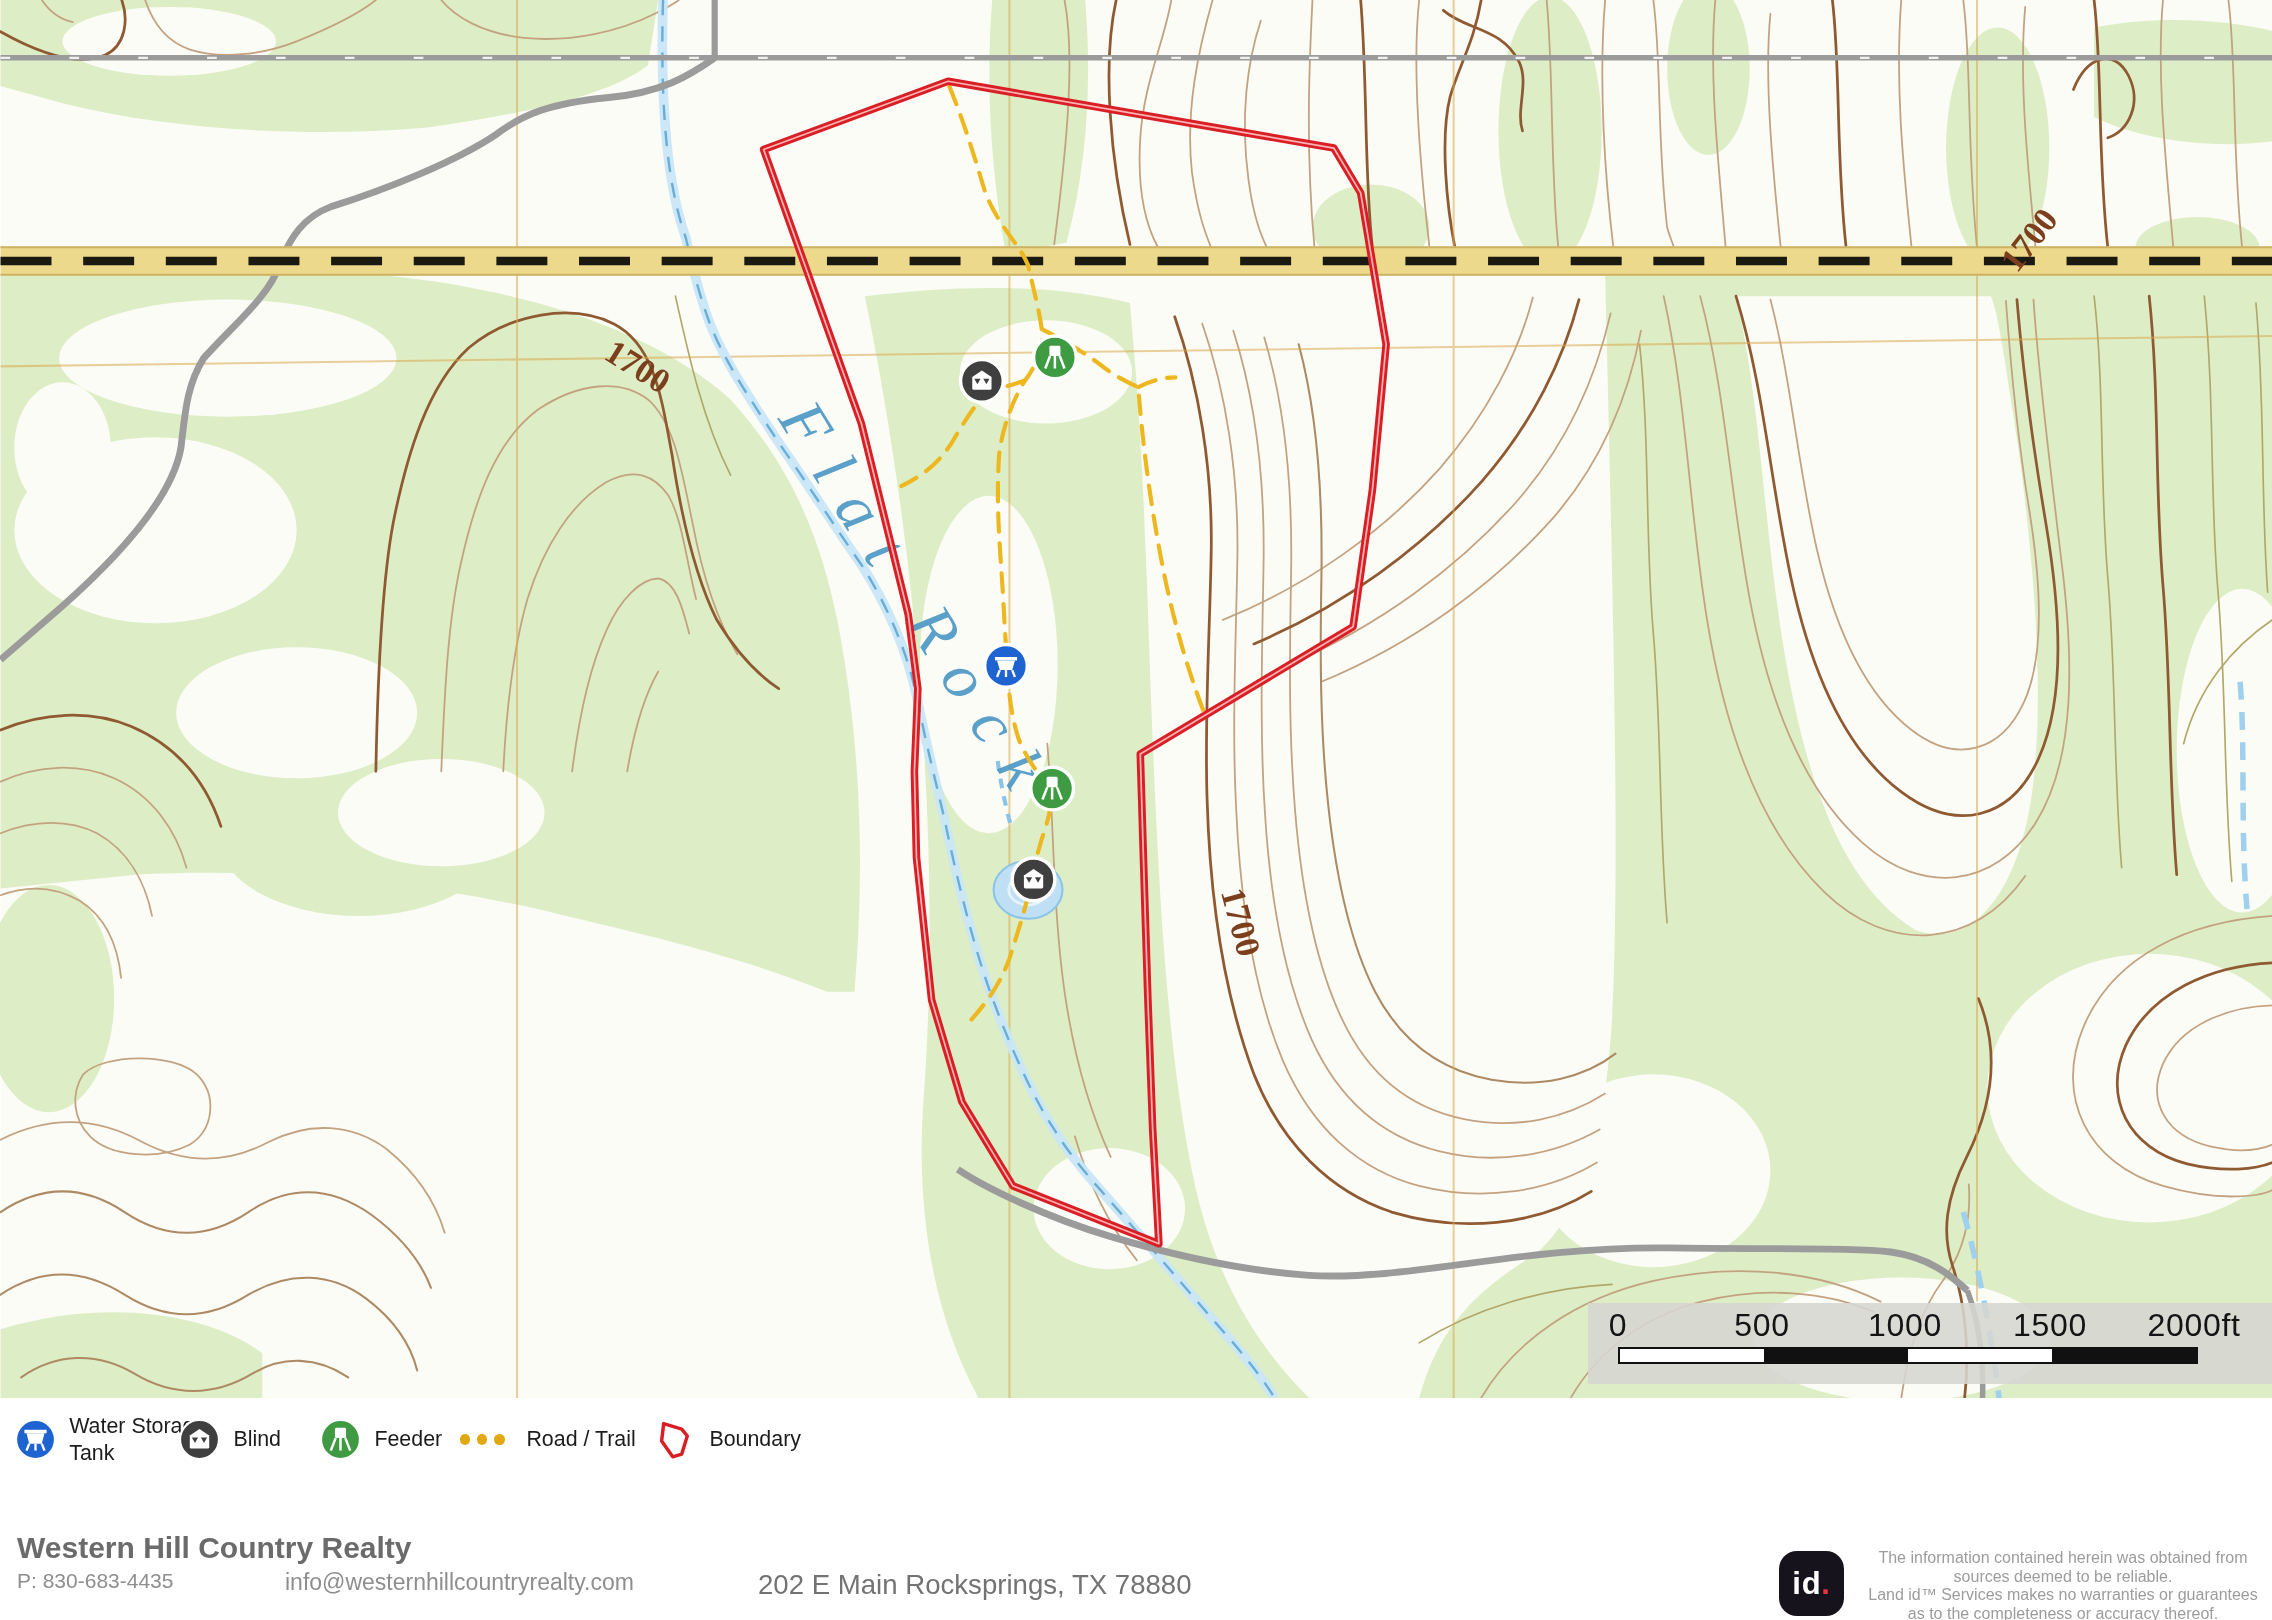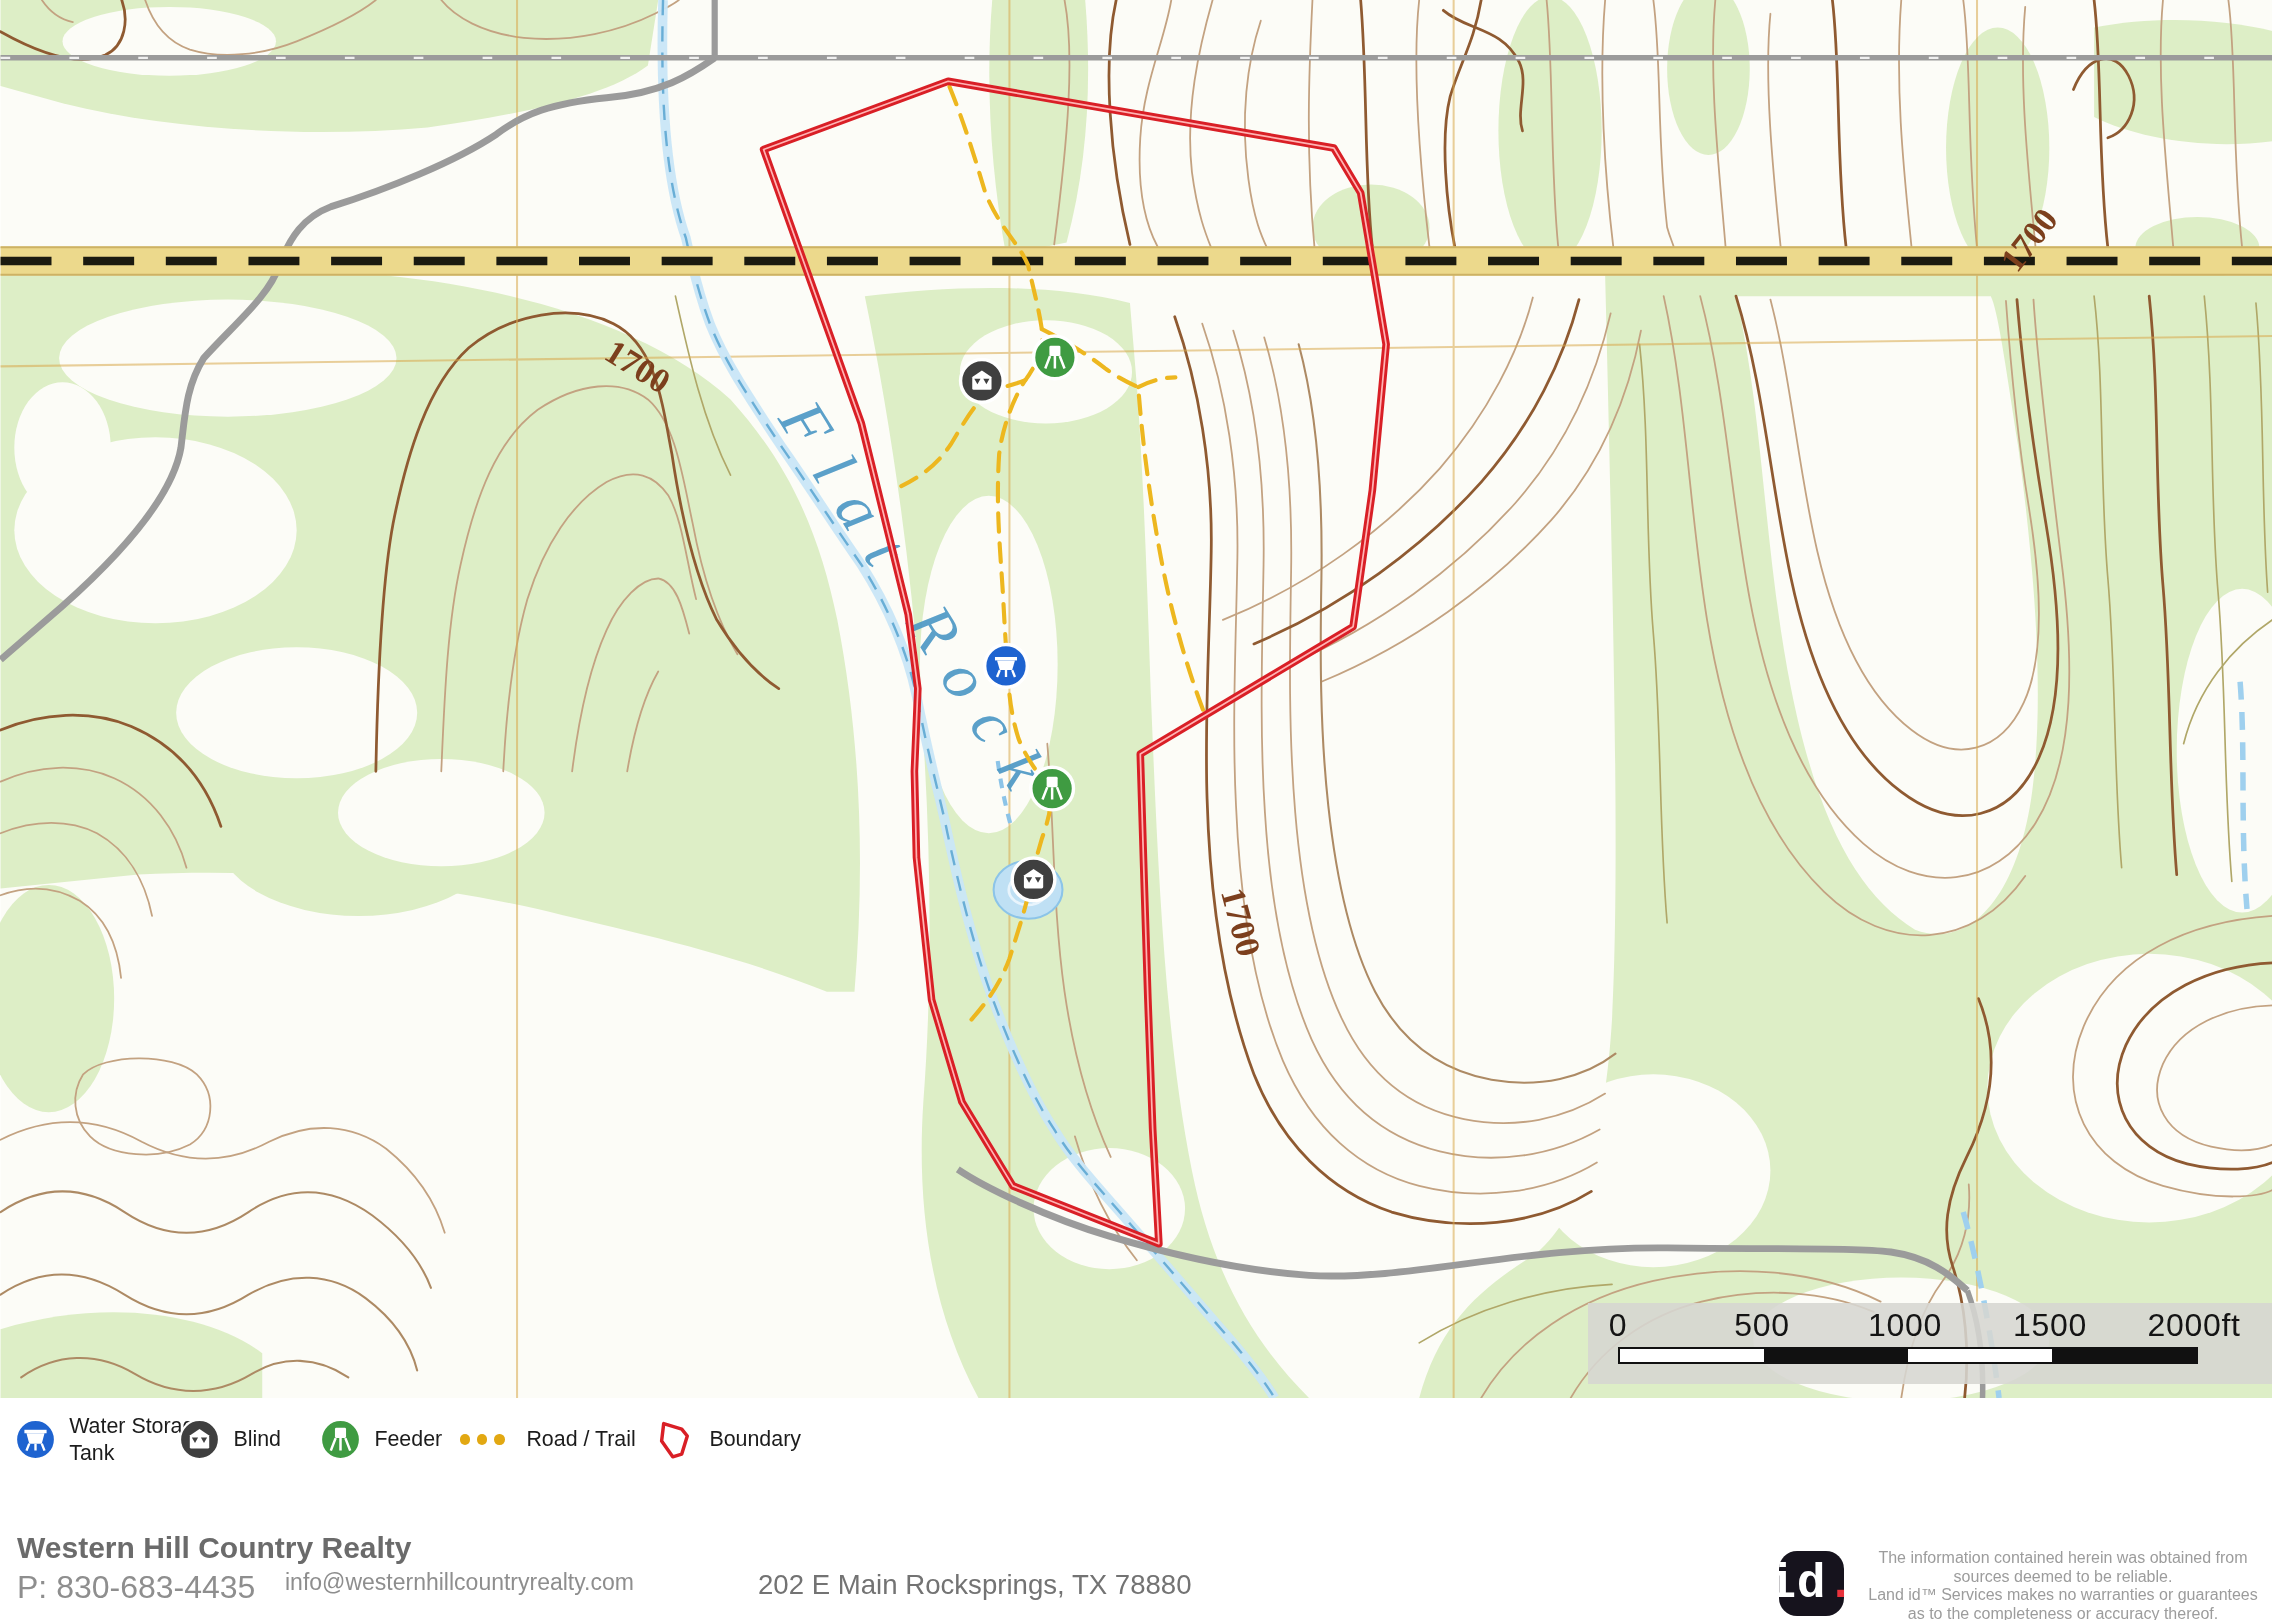--- a/index.html
+++ b/index.html
@@ -16,25 +16,25 @@
   
   .legend{position:absolute;left:0;top:1398px;width:2273px;height:90px;background:#fff;}
   .legend-item{position:absolute;top:0;height:83px;display:flex;align-items:center;}
   .legend-label{font-size:21.4px;color:#1c1c1c;white-space:pre-line;line-height:1.25;margin-left:12.4px;}
   .licon{width:43px;height:43px;flex:0 0 43px;}
   .dots{display:flex;gap:6.9px;align-items:center;width:54px;flex:0 0 54px;}
   .dot{width:10.3px;height:10.3px;border-radius:50%;background:#e2a812;}
   
   .footer{position:absolute;left:0;top:1488px;width:2273px;height:133px;background:#fff;text-align:center;}
   .f-company{position:absolute;left:17px;top:43px;font-size:30px;font-weight:bold;color:#6b6b6b;}
-  .f-phone{position:absolute;left:17px;top:81px;font-size:32px;color:#8e8e8e;}
+  .f-phone{position:absolute;left:17px;top:81px;font-size:21px;color:#8e8e8e;}
   .f-email{position:absolute;left:285px;top:81px;font-size:23px;color:#8e8e8e;}
   .f-address{position:absolute;left:758px;top:81px;font-size:27.6px;color:#737373;}
   .badge{position:absolute;left:1779px;top:63px;width:65px;height:65px;background:#16131d;border-radius:18px;display:flex;align-items:center;justify-content:center;}
-  .badge span{color:#fff;font-size:48px;font-weight:bold;font-family:Liberation Mono, monospace;letter-spacing:0.7px;}
+  .badge span{color:#fff;font-size:31px;font-weight:bold;font-family:Liberation Sans, sans-serif;letter-spacing:0.7px;}
   .badge .reddot{color:#e8323c;}
   .disclaimer{position:absolute;left:1860px;top:61px;width:406px;font-size:16px;line-height:18.6px;color:#9c9c9c;white-space:pre-line;}
 </style>
 </head>
 <body>
 
 <div class="stage">
 
   <div class="map-wrap">
   <svg width="2273" height="1398" viewBox="0 0 3299 2030" xmlns="http://www.w3.org/2000/svg">

